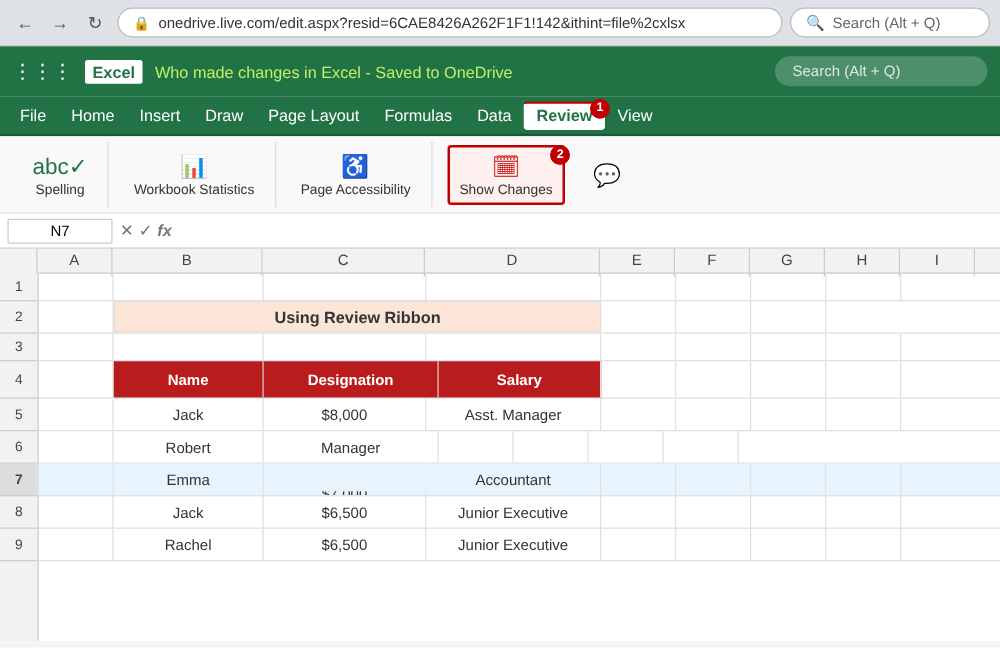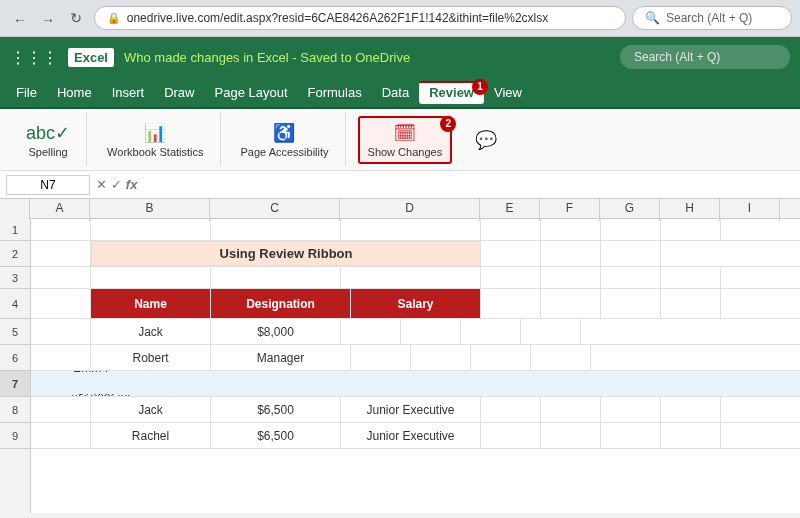--- a/index.html
+++ b/index.html
@@ -228,37 +228,38 @@
           <div class="grid-cell w-60"></div>
           <div class="grid-cell w-60"></div>
           <div class="grid-cell w-60"></div>
           <div class="grid-cell w-60"></div>
         </div>
 
         <div class="grid-row row-h-26">
           <div class="grid-cell w-60"></div>
           <div class="grid-cell w-120 centered">Jack</div>
           <div class="grid-cell w-130 centered">$8,000</div>
+          <div class="grid-cell w-140 centered">Asst. Manager</div>
           <div class="grid-cell w-60"></div>
           <div class="grid-cell w-60"></div>
           <div class="grid-cell w-60"></div>
           <div class="grid-cell w-60"></div>
         </div>
 
         <div class="grid-row row-h-26">
           <div class="grid-cell w-60"></div>
           <div class="grid-cell w-120 centered">Robert</div>
           <div class="grid-cell w-140 centered">Manager</div>
           <div class="grid-cell w-60"></div>
           <div class="grid-cell w-60"></div>
           <div class="grid-cell w-60"></div>
           <div class="grid-cell w-60"></div>
         </div>
 
-        <div class="grid-row row-h-26" style="background:#e8f4fd;flex-direction:column;">
+        <div class="grid-row row-h-26" style="background:#e8f4fd;">
           <div class="grid-cell w-60" style="background:#e8f4fd;"></div>
           <div class="grid-cell w-120 centered" style="background:#e8f4fd;">Emma</div>
           <div class="grid-cell w-130 centered" style="background:#e8f4fd;margin-top:22px;">$7,000</div>
           <div class="grid-cell w-140 centered" style="background:#e8f4fd;">Accountant</div>
           <div class="grid-cell w-60" style="background:#e8f4fd;"></div>
           <div class="grid-cell w-60" style="background:#e8f4fd;"></div>
           <div class="grid-cell w-60" style="background:#e8f4fd;"></div>
           <div class="grid-cell w-60" style="background:#e8f4fd;"></div>
         </div>
 

